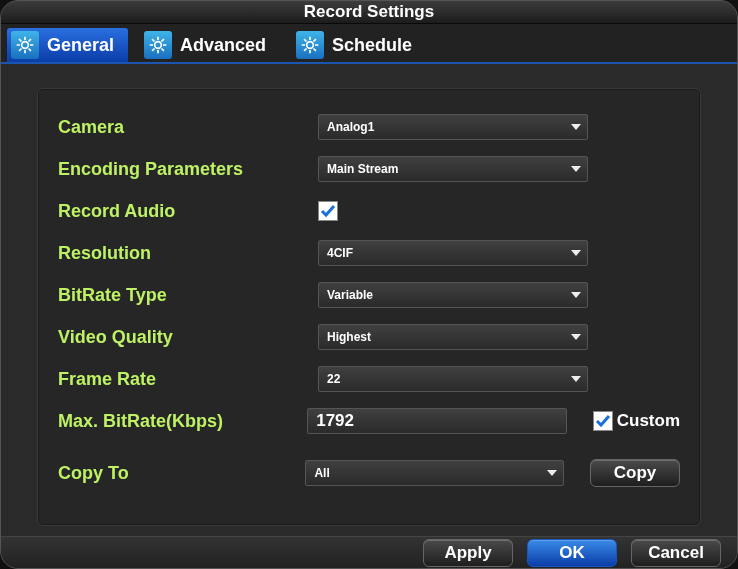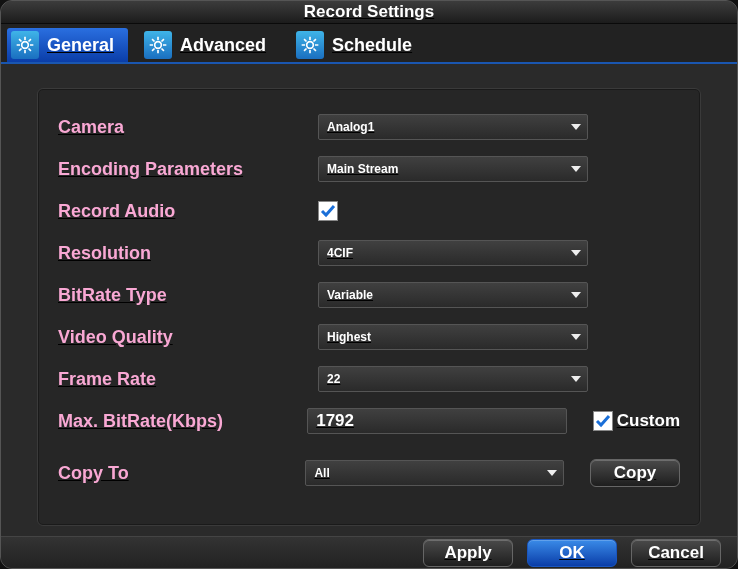--- a/index.html
+++ b/index.html
@@ -1,26 +1,25 @@
 <!DOCTYPE html>
 <html><head>
 <meta charset="utf-8">
 <style>
   * { box-sizing: border-box; margin: 0; padding: 0; }
   html, body { width: 738px; height: 569px; background: #111; font-family: Arial, Helvetica, sans-serif; }
   .window {
     width: 738px; height: 569px;
     background: #2a2a2a;
     border: 1px solid #555;
-    border-radius: 12px;
+    border-radius: 18px;
     overflow: hidden;
     display: flex;
     flex-direction: column;
     box-shadow: inset 0 1px 0 rgba(255,255,255,0.1);
-    text-decoration: underline;
   }
   .titlebar {
     height: 32px;
     background: linear-gradient(#3c3c3c,#1c1c1c);
     border-bottom: 1px solid #0a0a0a;
     display: flex;
     align-items: center;
     justify-content: center;
     color: #fff;
     font-weight: bold;
@@ -72,21 +71,21 @@
   }
   .row {
     display: flex;
     align-items: center;
     margin-bottom: 14px;
     height: 28px;
   }
   .row.gap { margin-top: 24px; justify-content: space-between; }
   .label {
     width: 260px;
-    color: #f9a8d4;
+    color: #bef264;
     font-size: 18px;
     font-weight: bold;
   }
   .field {
     position: relative;
     width: 270px;
     height: 26px;
     background: linear-gradient(#404040,#2a2a2a);
     border: 1px solid #555;
     border-radius: 2px;

